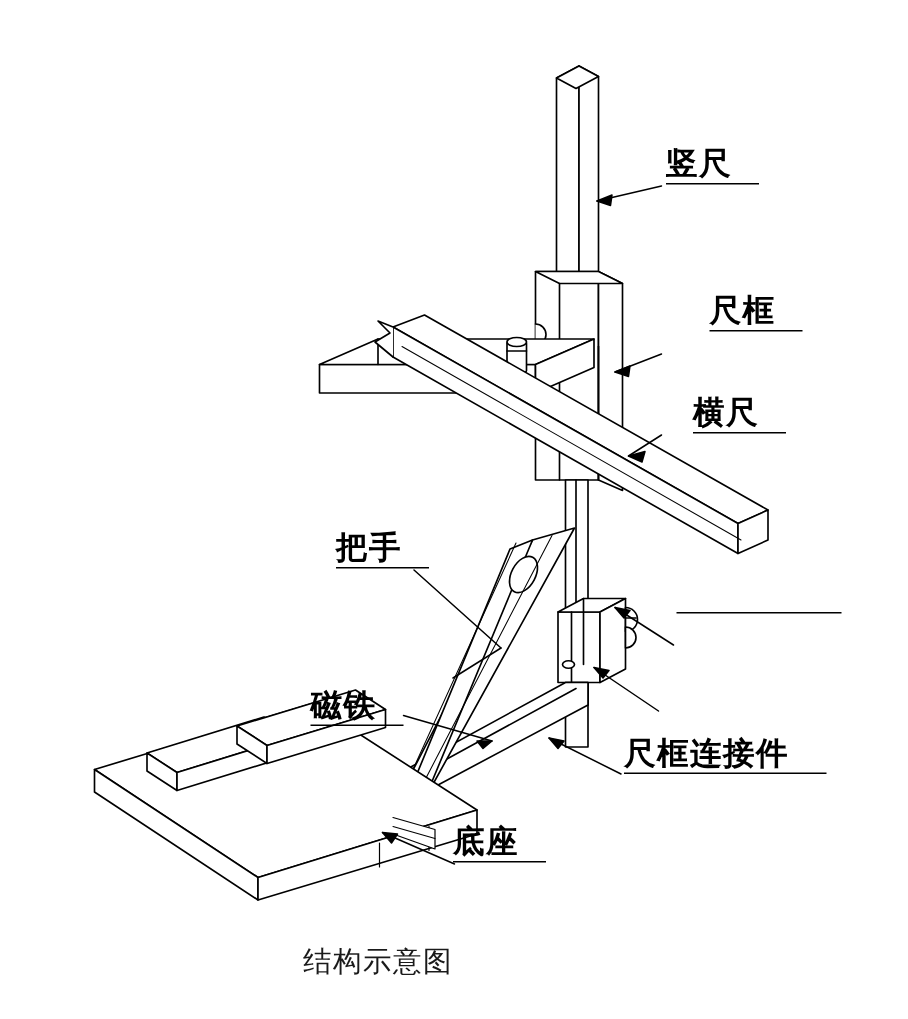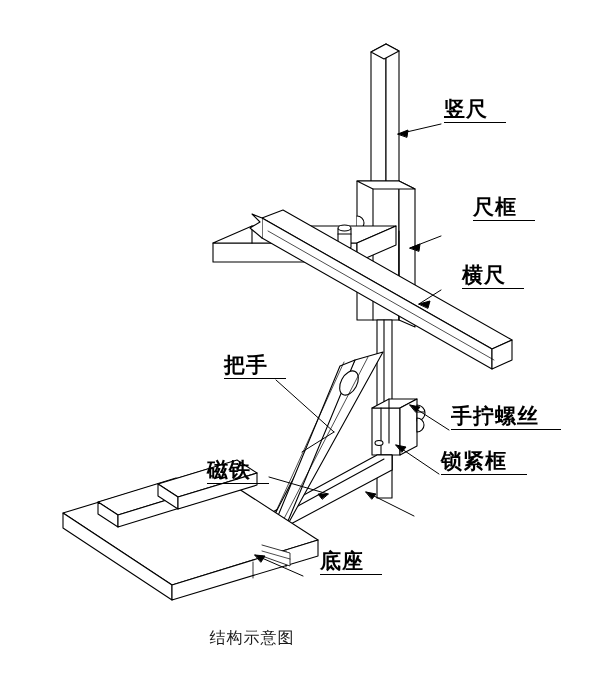--- a/index.html
+++ b/index.html
@@ -25,21 +25,21 @@
     display:block;
     height:1px;
     background:#000;
     margin-top:2px;
   }
   .caption{
     position:absolute;
     left:0;right:0;
     text-align:center;
     font-family:"DejaVu Sans","Liberation Sans",sans-serif;
-    font-size:16px;
+    font-size:19px;
     font-weight:400;
     color:#1a1a1a;
     letter-spacing:1px;
   }
 </style>
 </head>
 <body>
 
 <div id="stage">
 
@@ -227,40 +227,39 @@
     <span>尺框</span>
     <span class="u"></span>
   </div>
 
   <div class="label" style="left:462px;top:265px;width:62px;">
     <span>横尺</span>
     <span class="u"></span>
   </div>
 
   <div class="label" style="left:451px;top:406px;width:110px;">
-    <span>手拧螺丝</span>
-    <span class="u"></span>
-  </div>
-
-  <div class="label" style="left:441px;top:451px;width:86px;">
-    <span>锁紧框</span>
-    <span class="u"></span>
-  </div>
-
+    <span class="u"></span>
+  </div>
+
+
+  <div class="label" style="left:416px;top:492px;width:135px;">
+    <span>尺框连接件</span>
+    <span class="u"></span>
+  </div>
 
   <div class="label" style="left:224px;top:355px;width:62px;">
     <span>把手</span>
     <span class="u"></span>
   </div>
 
   <div class="label" style="left:207px;top:460px;width:62px;">
     <span>磁铁</span>
     <span class="u"></span>
   </div>
 
-  <div class="label" style="left:320px;top:551px;width:62px;">
+  <div class="label" style="left:302px;top:551px;width:62px;">
     <span>底座</span>
     <span class="u"></span>
   </div>
 
   <div class="caption" style="top:628px;">结构示意图</div>
 
 </div>
 
 </body></html>

